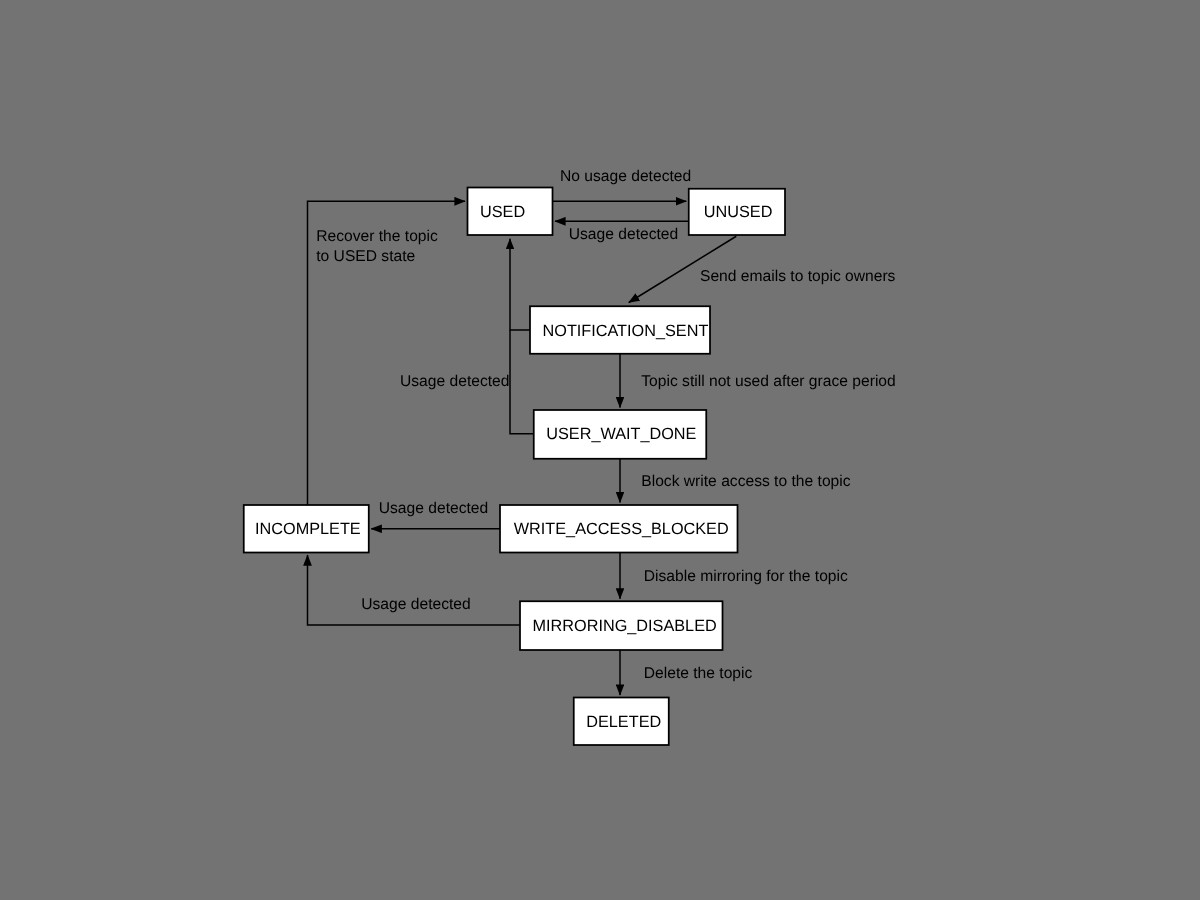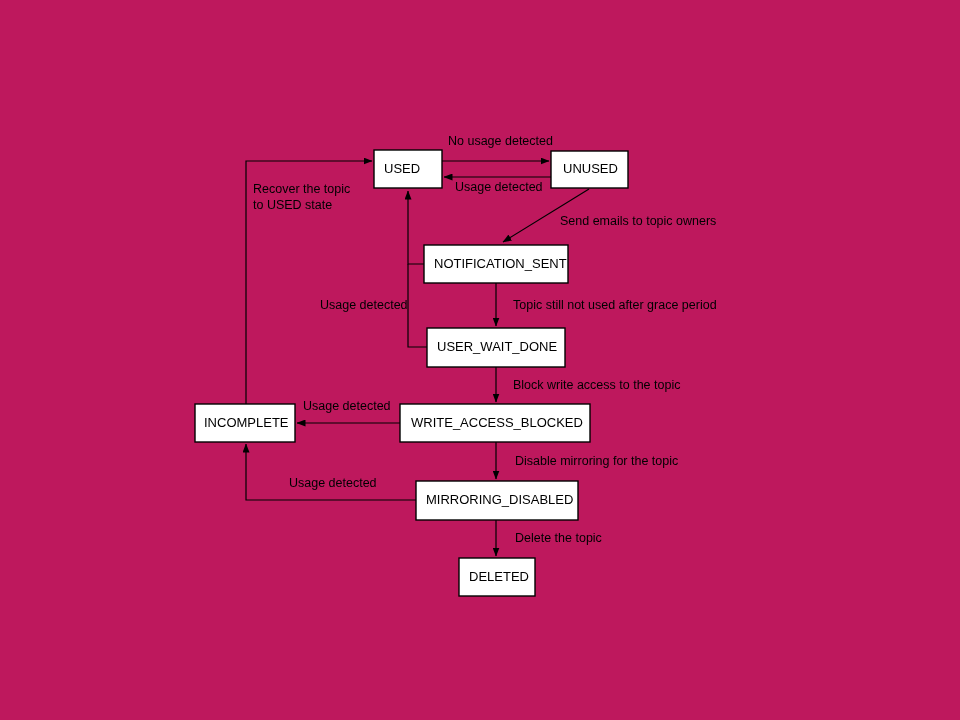--- a/index.html
+++ b/index.html
@@ -10,21 +10,21 @@
   body {
     width: 960px;
     height: 720px;
     font-family: "Liberation Sans", sans-serif;
     overflow: hidden;
   }
   #diagram-root {
     position: relative;
     width: 960px;
     height: 720px;
-    background: #be185d;
+    background: #737373;
   }
   svg#state-diagram {
     display: block;
     width: 960px;
     height: 720px;
   }
   .state-box rect {
     fill: #ffffff;
     stroke: #000000;
     stroke-width: 1.4;

